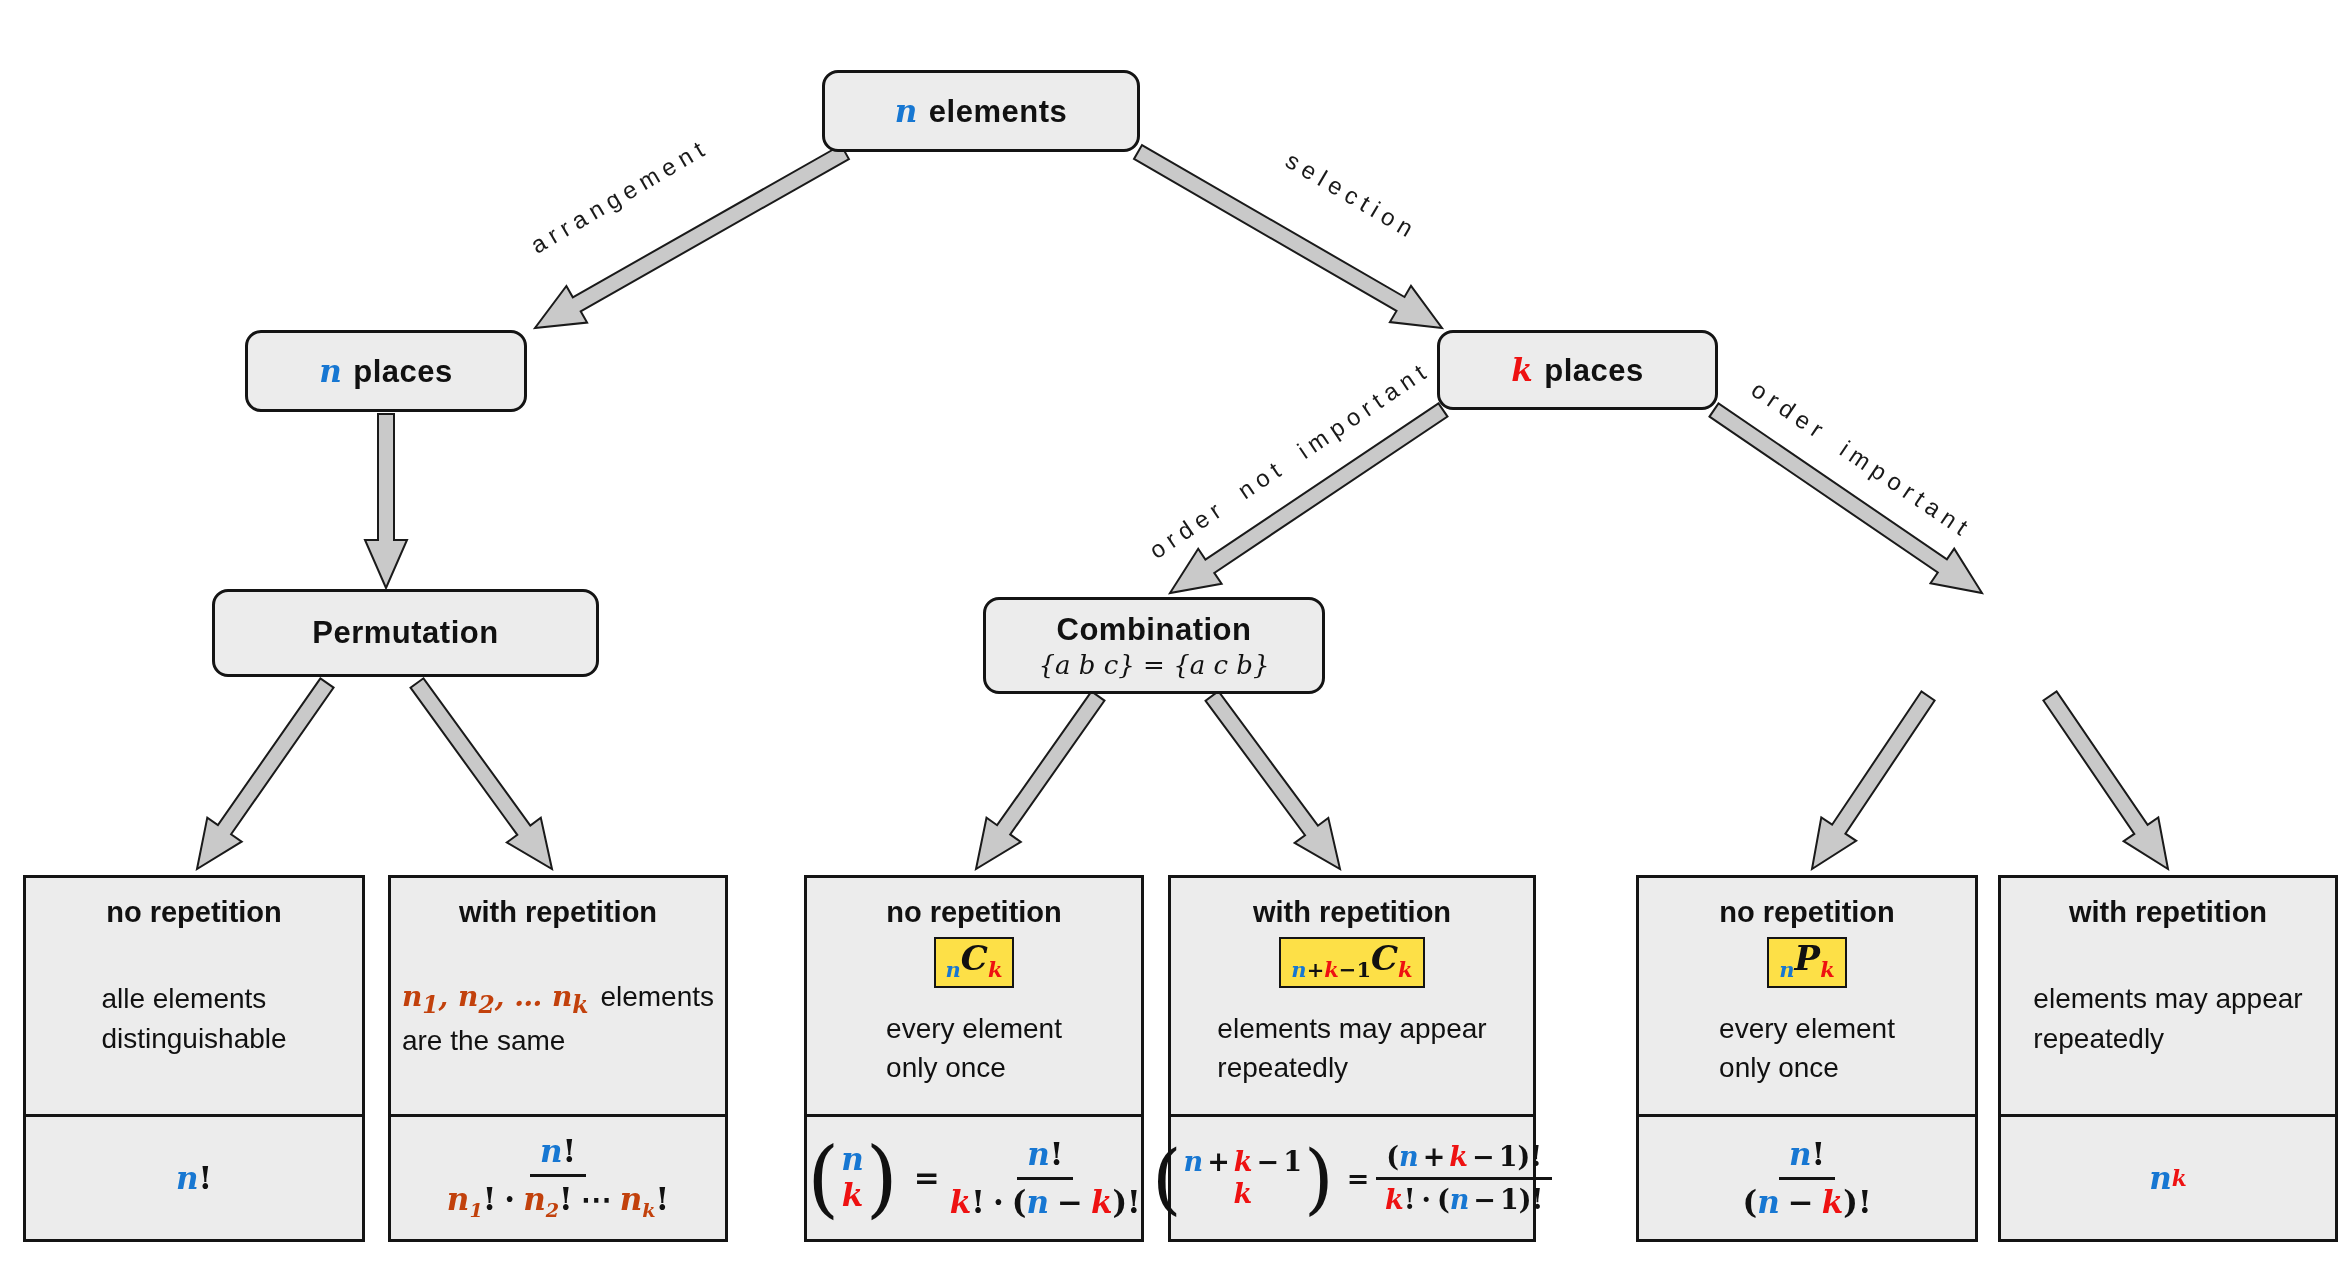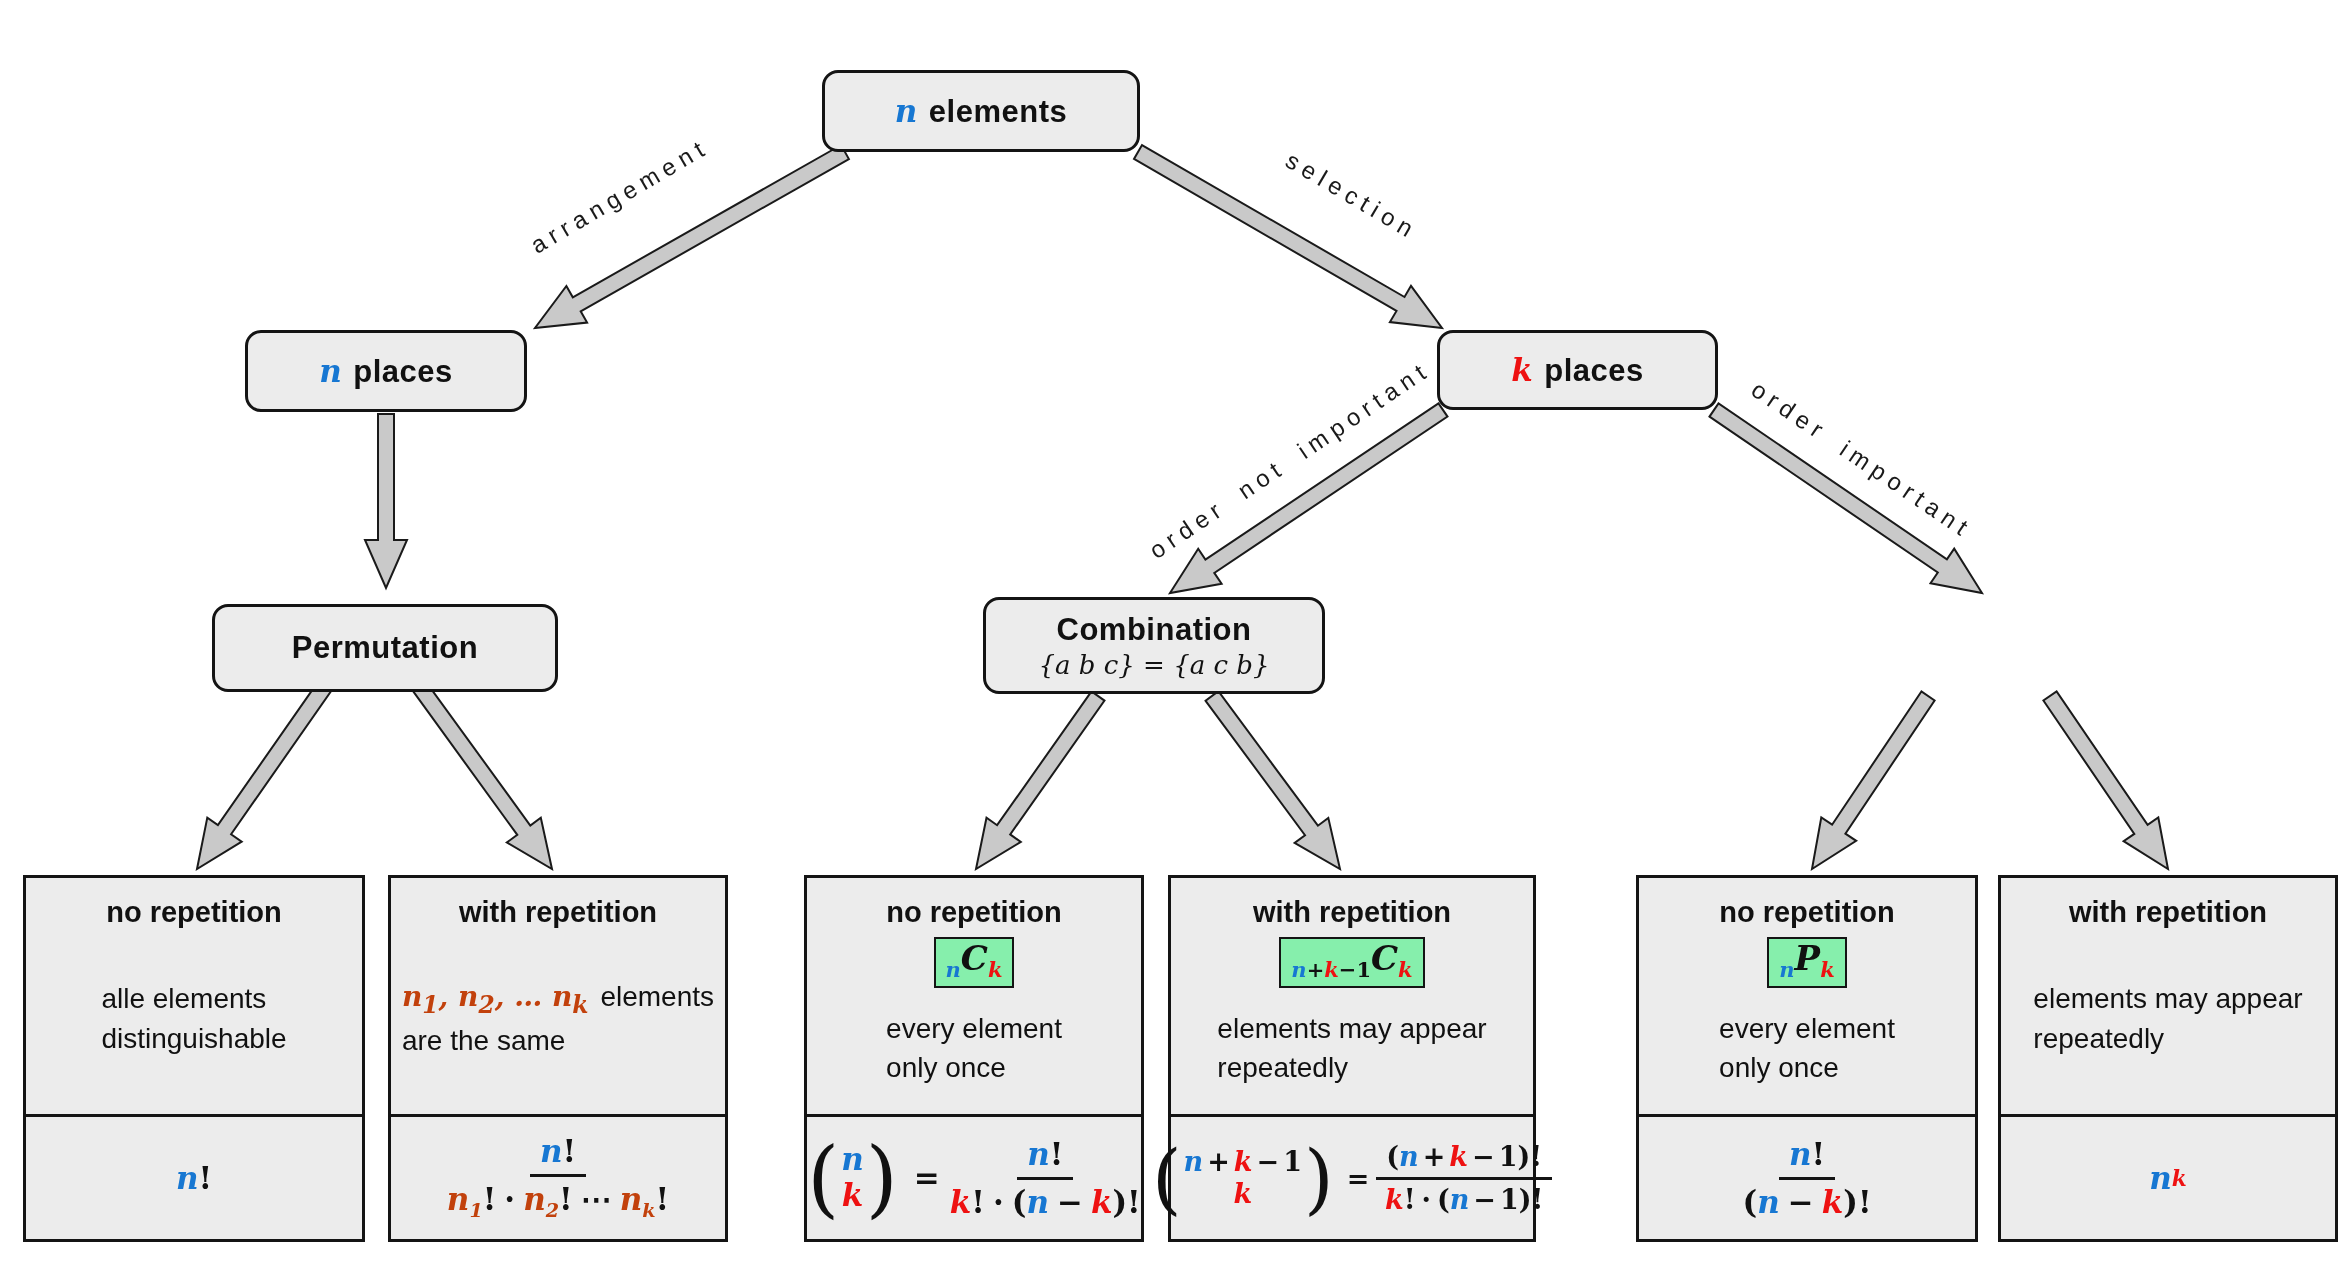--- a/index.html
+++ b/index.html
@@ -32,21 +32,21 @@
         border:3px solid #141414;box-sizing:border-box;display:flex;flex-direction:column;}
   .leaf-top{flex:1;display:flex;flex-direction:column;align-items:center;min-height:0;}
   .leaf-header{margin-top:18px;font-weight:bold;font-size:29px;}
   .leaf-desc{flex:1;display:flex;flex-direction:column;justify-content:center;
              align-items:flex-start;font-size:28px;line-height:1.4;text-align:center;padding-bottom:6px;}
   .leaf-formula{height:122px;border-top:3px solid #141414;display:flex;
                 align-items:center;justify-content:center;font-size:31px;}
   .gap-l{margin-left:12px;}
 
   
-  .symbox{margin-top:8px;background:#86efac;border:2px solid #141414;
+  .symbox{margin-top:8px;background:#fde047;border:2px solid #141414;
           padding:2px 10px 6px 10px;line-height:1;display:inline-block;}
   .symbox .bigletter{font-size:34px;}
   .symbox sub{font-size:21px;vertical-align:-7px;}
   .symbox .presub{font-size:21px;vertical-align:-7px;}
 
   
   .frac{display:inline-flex;flex-direction:column;align-items:center;}
   .frac .num{padding:0 10px 4px 10px;border-bottom:3px solid #141414;}
   .frac .den{padding-top:4px;}
 
@@ -97,21 +97,21 @@
     </div>
   </div>
 
   <div class="node" style="left:1437px;top:330px;width:281px;height:80px;">
     <div class="title">
       <span class="mi red">k</span>
       <span class="t">places</span>
     </div>
   </div>
 
-  <div class="node" style="left:212px;top:604px;width:346px;height:88px;">
+  <div class="node" style="left:212px;top:589px;width:387px;height:88px;">
     <div class="title">Permutation</div>
   </div>
 
   <div class="node" style="left:983px;top:597px;width:342px;height:97px;">
     <div class="title">Combination</div>
     <div class="subtitle">{a b c} = {a c b}</div>
   </div>
 
 
   <div class="leaf" style="left:23px;width:342px;">

